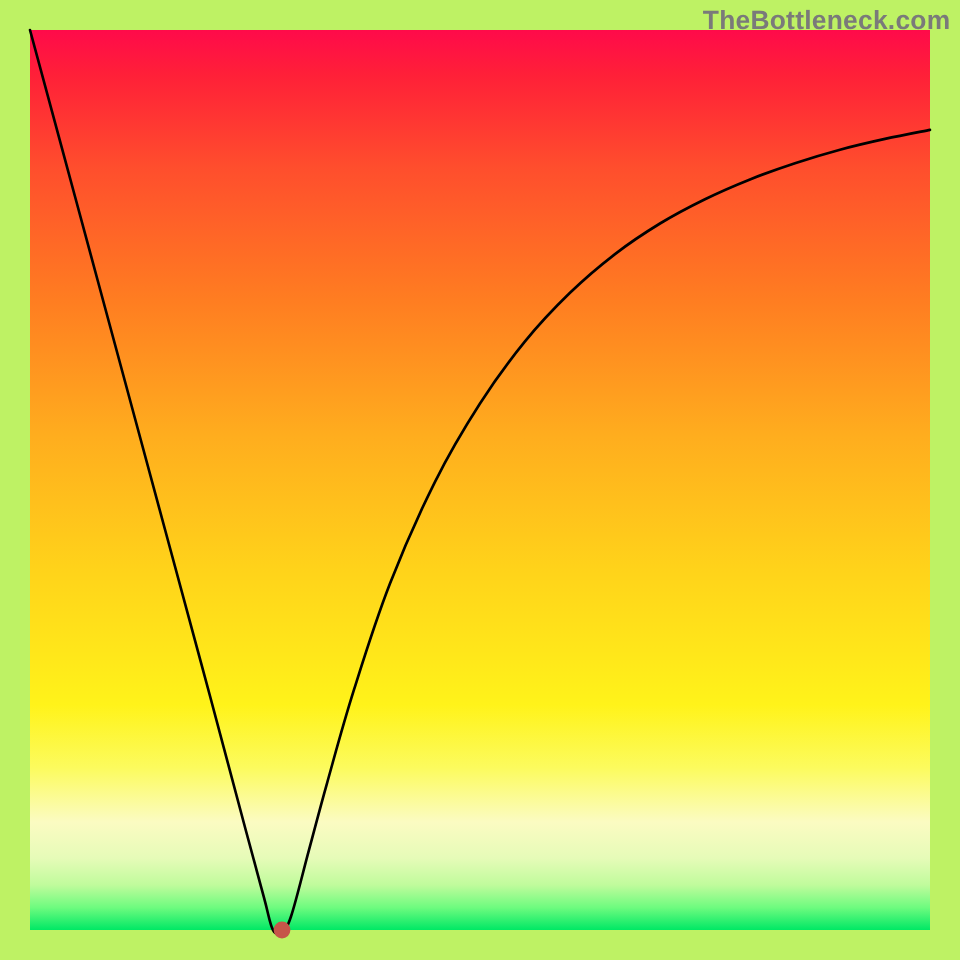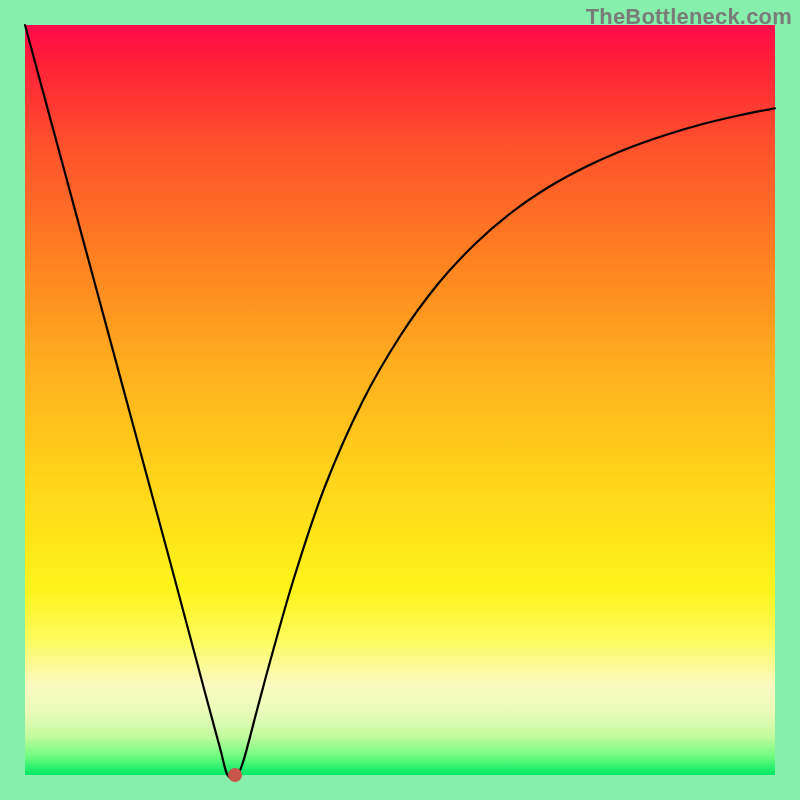--- a/index.html
+++ b/index.html
@@ -6,21 +6,21 @@
     margin: 0;
     padding: 0;
     width: 800px;
     height: 800px;
     overflow: hidden;
   }
   .chart-container {
     position: relative;
     width: 800px;
     height: 800px;
-    background: #86efac;
+    background: #bef264;
   }
   .plot-area {
     position: absolute;
     left: 25px;
     top: 25px;
     width: 750px;
     height: 750px;
     background: linear-gradient(to bottom,
       #ff0a4a 0%,
       #ff2038 5%,

